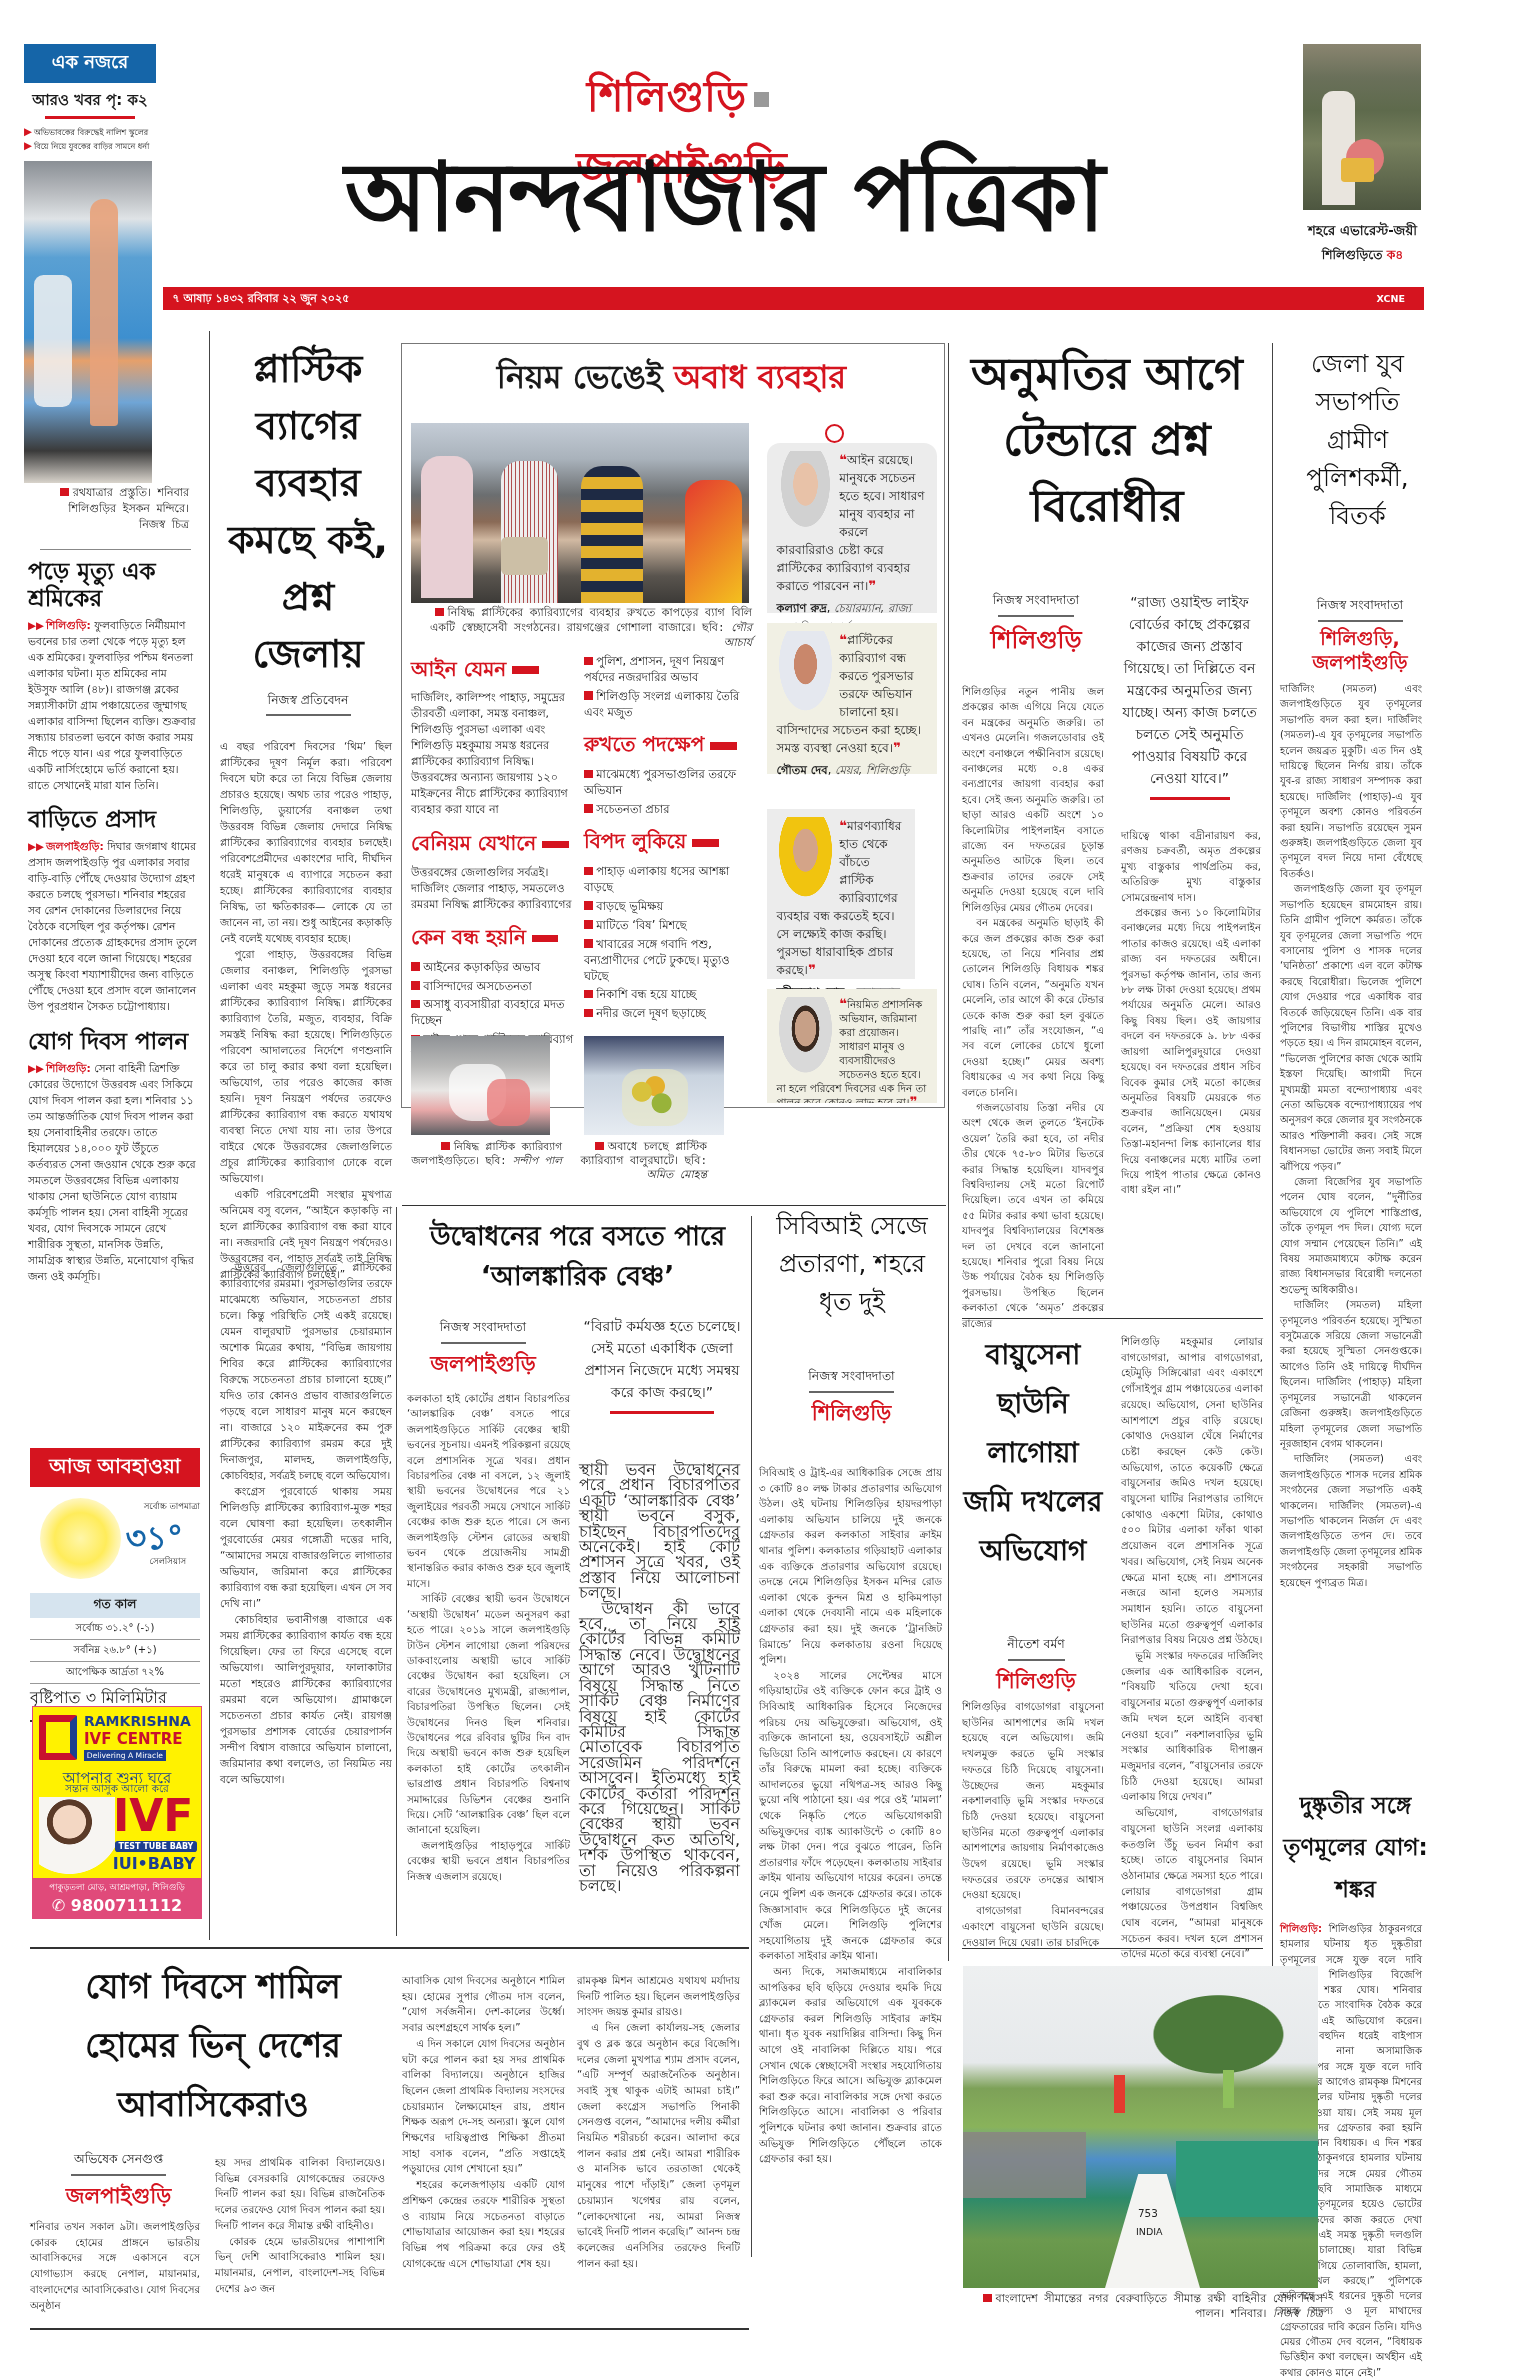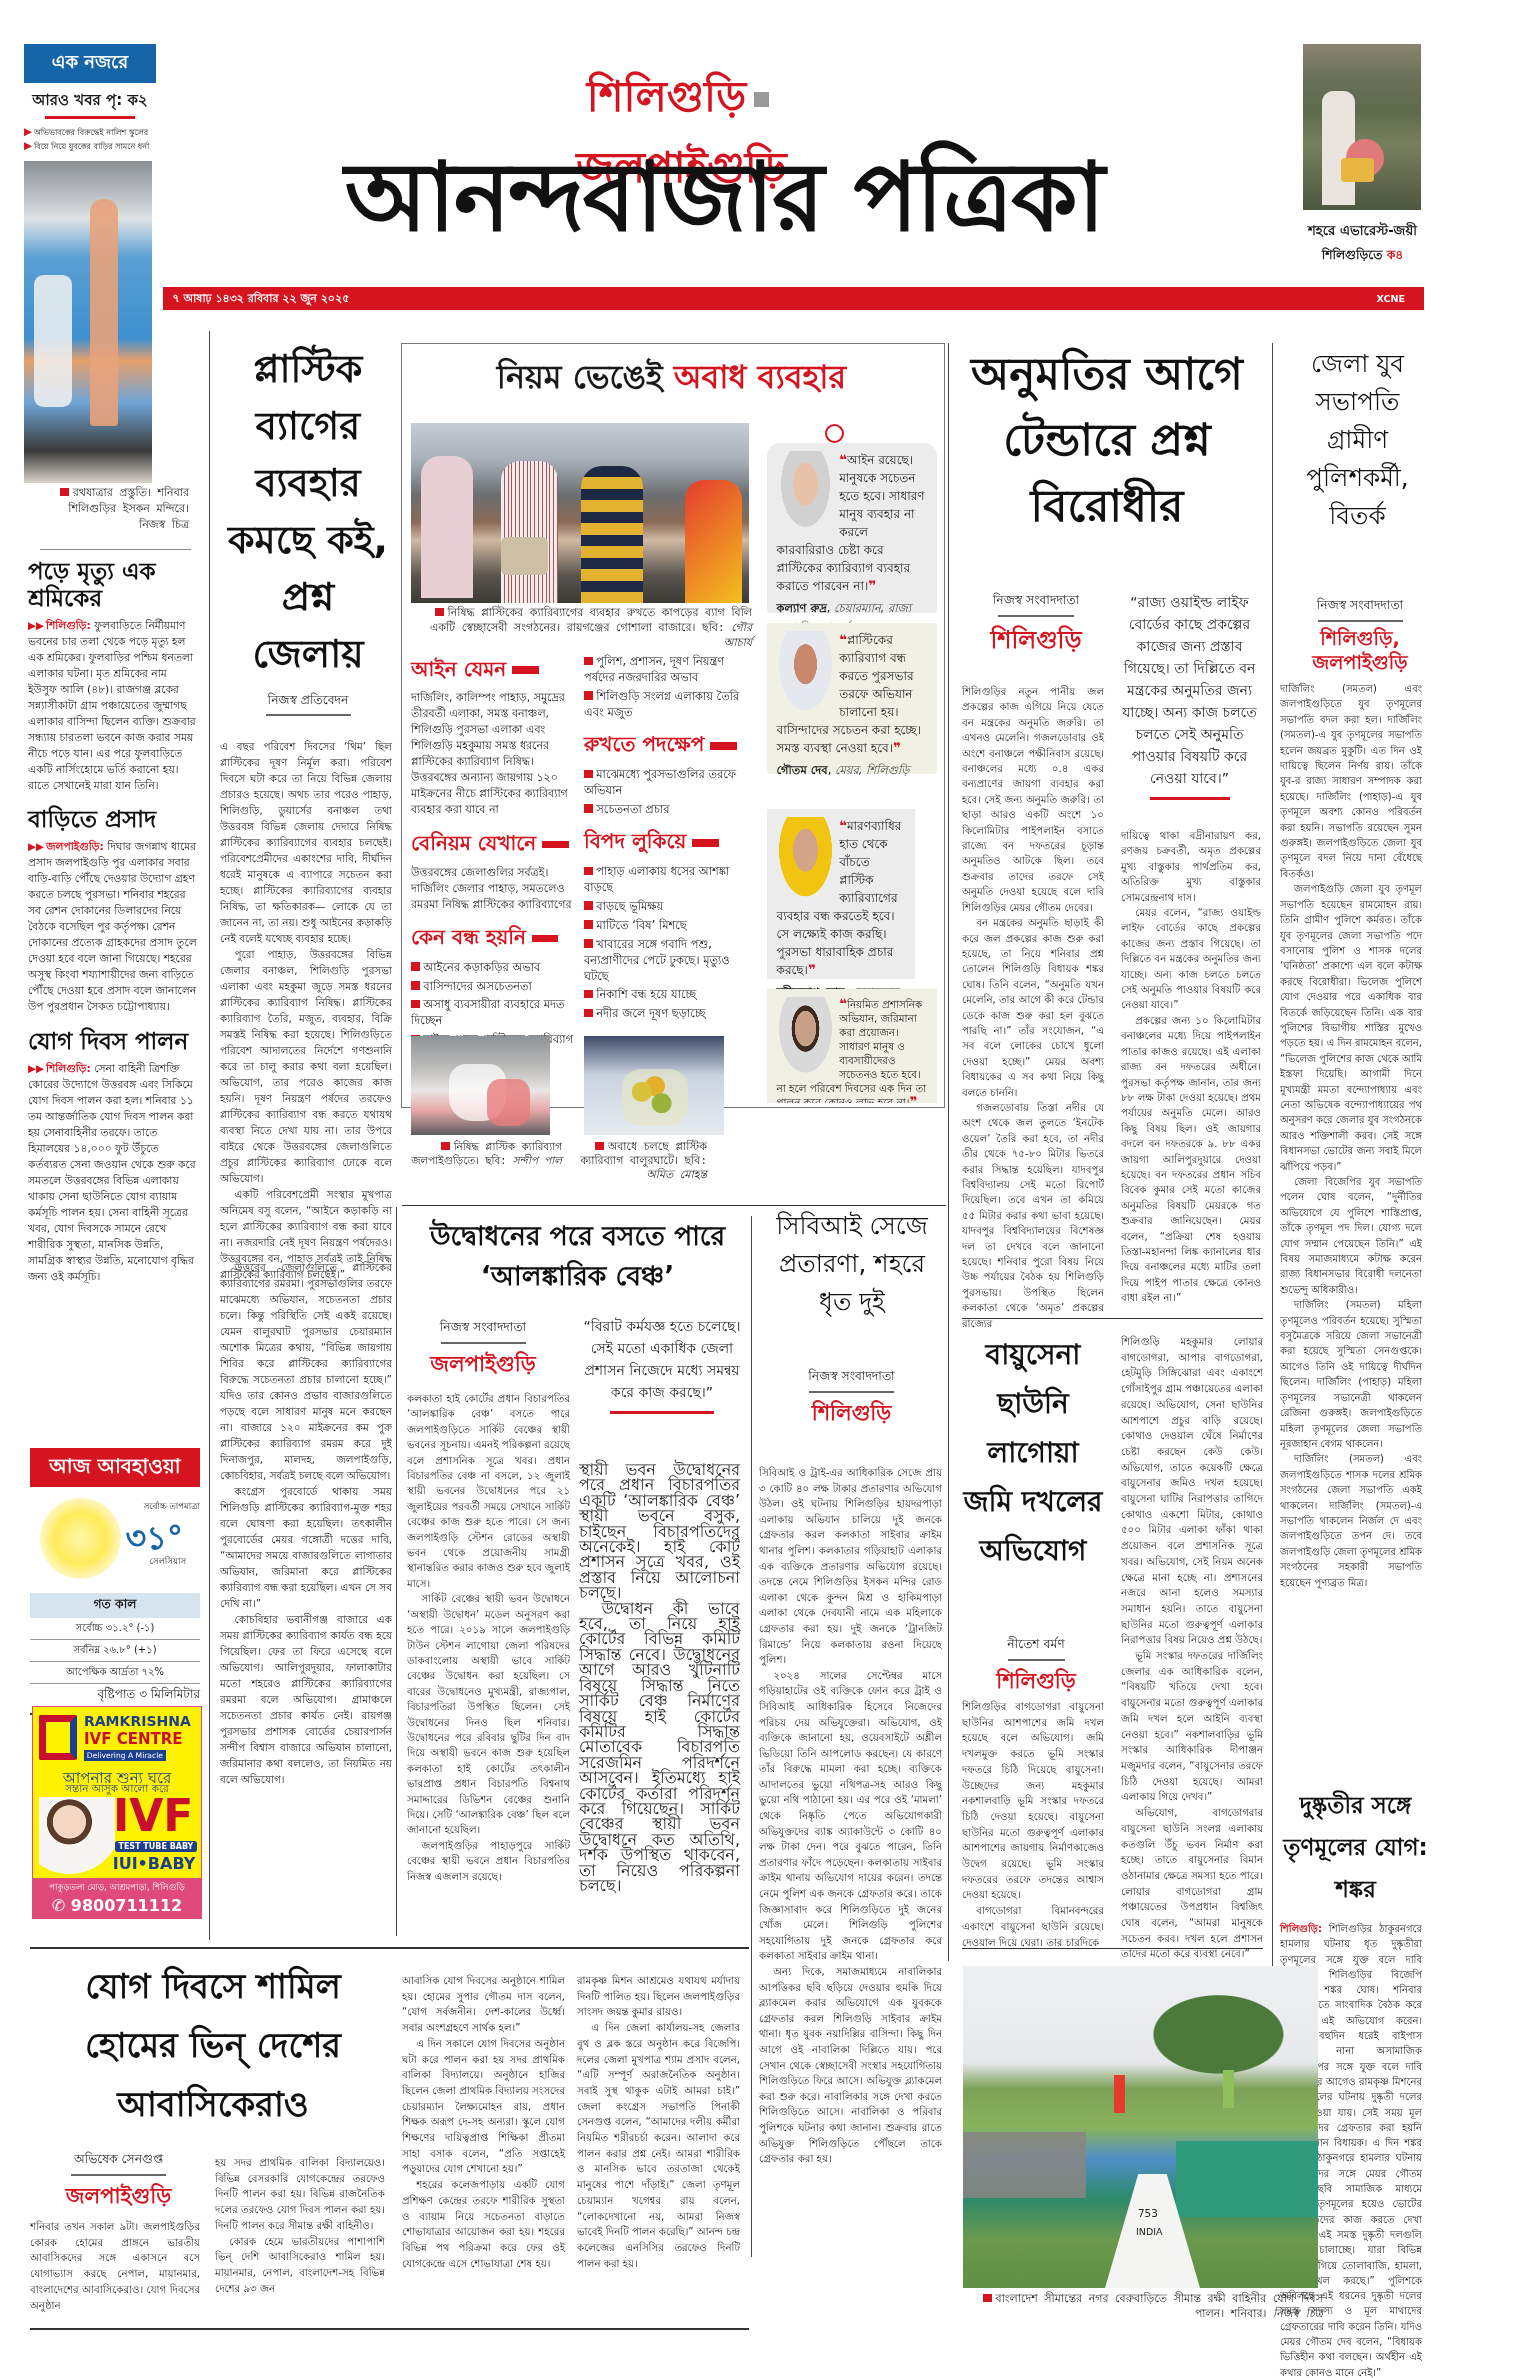--- a/index.html
+++ b/index.html
@@ -91,21 +91,21 @@
   <div style="position:relative;height:106px;">
     <div style="position:absolute;left:9.5px;top:11.4px;width:81px;height:81px;border-radius:50%;background:radial-gradient(circle,#fff6a8 0%,#ffec5a 45%,#fff3a0 62%,#fffbe0 80%,rgba(255,255,255,0) 100%);"></div>
     <div style="position:absolute;right:0;top:13.2px;font-family:'DejaVu Sans',sans-serif;font-size:8.5px;">সর্বোচ্চ তাপমাত্রা</div>
     <div style="position:absolute;right:17px;top:26.5px;font-family:'DejaVu Sans',sans-serif;font-size:32px;color:#1565a8;font-weight:bold;">৩১°</div>
     <div style="position:absolute;right:14px;top:68px;font-family:'DejaVu Sans',sans-serif;font-size:8.5px;">সেলসিয়াস</div>
   </div>
   <div style="background:#d6e4ef;text-align:center;font-family:'DejaVu Sans',sans-serif;font-weight:bold;font-size:12.3px;padding:2.8px 0;">গত কাল</div>
   <div style="text-align:center;font-family:'DejaVu Sans',sans-serif;font-size:10px;padding:1.9px 0;border-bottom:0.9px solid #999;">সর্বোচ্চ ৩১.২° (-১)</div>
   <div style="text-align:center;font-family:'DejaVu Sans',sans-serif;font-size:10px;padding:1.9px 0;border-bottom:0.9px solid #999;">সর্বনিম্ন ২৬.৮° (+১)</div>
   <div style="text-align:center;font-family:'DejaVu Sans',sans-serif;font-size:10px;padding:1.9px 0;border-bottom:0.9px solid #999;">আপেক্ষিক আর্দ্রতা ৭২%</div>
-  <div style="text-align:right;font-family:'DejaVu Sans',sans-serif;font-size:12px;padding:1.9px 0;">বৃষ্টিপাত ৩ মিলিমিটার</div>
+  <div style="text-align:left;font-family:'DejaVu Sans',sans-serif;font-size:16px;padding:1.9px 0;">বৃষ্টিপাত ৩ মিলিমিটার</div>
   <div style="border-top:2.8px double #333;margin-top:5.7px;"></div>
 </div>
 
 <div class="abs" style="left:32px;top:1706px;width:170px;height:213px;background:#fff200;border:0.9px solid #e04a7a;overflow:hidden;font-family:'DejaVu Sans',sans-serif;">
   <div style="position:absolute;left:5.7px;top:7.6px;width:38px;height:45px;border:7.6px solid #c8102e;border-right-color:#1d3f8f;border-radius:1.9px;"></div>
   <div style="position:absolute;left:51px;top:5.7px;font-size:14px;color:#1d3f8f;font-weight:bold;">RAMKRISHNA</div>
   <div style="position:absolute;left:51px;top:23px;font-size:15px;color:#c8102e;font-weight:bold;">IVF CENTRE</div>
   <div style="position:absolute;left:51px;top:43px;font-size:7.6px;color:#fff;background:#1d3f8f;padding:0.9px 2.8px;">Delivering A Miracle</div>
   <div style="position:absolute;left:0;width:100%;top:59px;text-align:center;font-size:15px;color:#1d3f8f;">আপনার শুন্য ঘরে</div>
   <div style="position:absolute;left:0;width:100%;top:74px;text-align:center;font-size:10.4px;color:#1d3f8f;">সন্তান আসুক আলো করে</div>
@@ -221,21 +221,20 @@
   <div>“রাজ্য ওয়াইল্ড লাইফ বোর্ডের কাছে প্রকল্পের কাজের জন্য প্রস্তাব গিয়েছে। তা দিল্লিতে বন মন্ত্রকের অনুমতির জন্য যাচ্ছে। অন্য কাজ চলতে চলতে সেই অনুমতি পাওয়ার বিষয়টি করে নেওয়া যাবে।”</div>
   <div class="pq-rule" style="width:80px;"></div>
 </div>
 <div class="abs bodytext" style="left:962px;top:684px;width:142px;font-size:10.2px;line-height:15.4px;">
   <p>শিলিগুড়ির নতুন পানীয় জল প্রকল্পের কাজ এগিয়ে নিয়ে যেতে বন মন্ত্রকের অনুমতি জরুরি। তা এখনও মেলেনি। গজলডোবার ওই অংশে বনাঞ্চলে পক্ষীনিবাস রয়েছে। বনাঞ্চলের মধ্যে ০.৪ একর বন্যপ্রাণের জায়গা ব্যবহার করা হবে। সেই জন্য অনুমতি জরুরি। তা ছাড়া আরও একটি অংশে ১০ কিলোমিটার পাইপলাইন বসাতে রাজ্যে বন দফতরের চূড়ান্ত অনুমতিও আটকে ছিল। তবে শুক্রবার তাদের তরফে সেই অনুমতি দেওয়া হয়েছে বলে দাবি শিলিগুড়ির মেয়র গৌতম দেবের।</p>
   <p>বন মন্ত্রকের অনুমতি ছাড়াই কী করে জল প্রকল্পের কাজ শুরু করা হয়েছে, তা নিয়ে শনিবার প্রশ্ন তোলেন শিলিগুড়ি বিধায়ক শঙ্কর ঘোষ। তিনি বলেন, “অনুমতি যখন মেলেনি, তার আগে কী করে টেন্ডার ডেকে কাজ শুরু করা হল বুঝতে পারছি না।” তাঁর সংযোজন, “এ সব বলে লোকের চোখে ধুলো দেওয়া হচ্ছে।” মেয়র অবশ্য বিধায়কের এ সব কথা নিয়ে কিছু বলতে চাননি।</p>
   <p>গজলডোবায় তিস্তা নদীর যে অংশ থেকে জল তুলতে ‘ইনটেক ওয়েল’ তৈরি করা হবে, তা নদীর তীর থেকে ৭৫-৮০ মিটার ভিতরে করার সিদ্ধান্ত হয়েছিল। যাদবপুর বিশ্ববিদ্যালয় সেই মতো রিপোর্ট দিয়েছিল। তবে এখন তা কমিয়ে ৫৫ মিটার করার কথা ভাবা হয়েছে। যাদবপুর বিশ্ববিদ্যালয়ের বিশেষজ্ঞ দল তা দেখবে বলে জানানো হয়েছে। শনিবার পুরো বিষয় নিয়ে উচ্চ পর্যায়ের বৈঠক হয় শিলিগুড়ি পুরসভায়। উপস্থিত ছিলেন কলকাতা থেকে ‘অমৃত’ প্রকল্পের রাজ্যের</p>
 </div>
 <div class="abs bodytext" style="left:1121px;top:828px;width:140px;font-size:10.2px;line-height:15.4px;">
   <p style="text-indent:0;">দায়িত্বে থাকা বদ্রীনারায়ণ কর, রণজয় চক্রবর্তী, অমৃত প্রকল্পের মুখ্য বাস্তুকার পার্থপ্রতিম কর, অতিরিক্ত মুখ্য বাস্তুকার সোমরেন্দ্রনাথ দাস।</p>
-  <p>মেয়র বলেন, “রাজ্য ওয়াইল্ড লাইফ বোর্ডের কাছে প্রকল্পের কাজের জন্য প্রস্তাব গিয়েছে। তা দিল্লিতে বন মন্ত্রকের অনুমতির জন্য যাচ্ছে। অন্য কাজ চলতে চলতে সেই অনুমতি পাওয়ার বিষয়টি করে নেওয়া যাবে।”</p>
   <p>প্রকল্পের জন্য ১০ কিলোমিটার বনাঞ্চলের মধ্যে দিয়ে পাইপলাইন পাতার কাজও রয়েছে। এই এলাকা রাজ্য বন দফতরের অধীনে। পুরসভা কর্তৃপক্ষ জানান, তার জন্য ৮৮ লক্ষ টাকা দেওয়া হয়েছে। প্রথম পর্যায়ের অনুমতি মেলে। আরও কিছু বিষয় ছিল। ওই জায়গার বদলে বন দফতরকে ৯. ৮৮ একর জায়গা আলিপুরদুয়ারে দেওয়া হয়েছে। বন দফতরের প্রধান সচিব বিবেক কুমার সেই মতো কাজের অনুমতির বিষয়টি মেয়রকে গত শুক্রবার জানিয়েছেন। মেয়র বলেন, “প্রক্রিয়া শেষ হওয়ায় তিস্তা-মহানন্দা লিঙ্ক ক্যানালের ধার দিয়ে বনাঞ্চলের মধ্যে মাটির তলা দিয়ে পাইপ পাতার ক্ষেত্রে কোনও বাধা রইল না।”</p>
 </div>
 
 <div class="vrule" style="left:1272px;top:343px;height:1921px;"></div>
 <div class="abs headline" style="left:1282px;top:345px;width:151px;font-size:24.6px;line-height:38px;text-align:center;font-weight:normal;">জেলা যুব সভাপতি গ্রামীণ পুলিশকর্মী, বিতর্ক</div>
 <div class="abs" style="left:1282px;top:596px;width:156px;">
   <div class="byline">নিজস্ব সংবাদদাতা</div>
   <div class="byline-rule" style="width:85px;"></div>
   <div class="dateline" style="font-size:19px;line-height:24.6px;">শিলিগুড়ি, জলপাইগুড়ি</div>
 </div>

